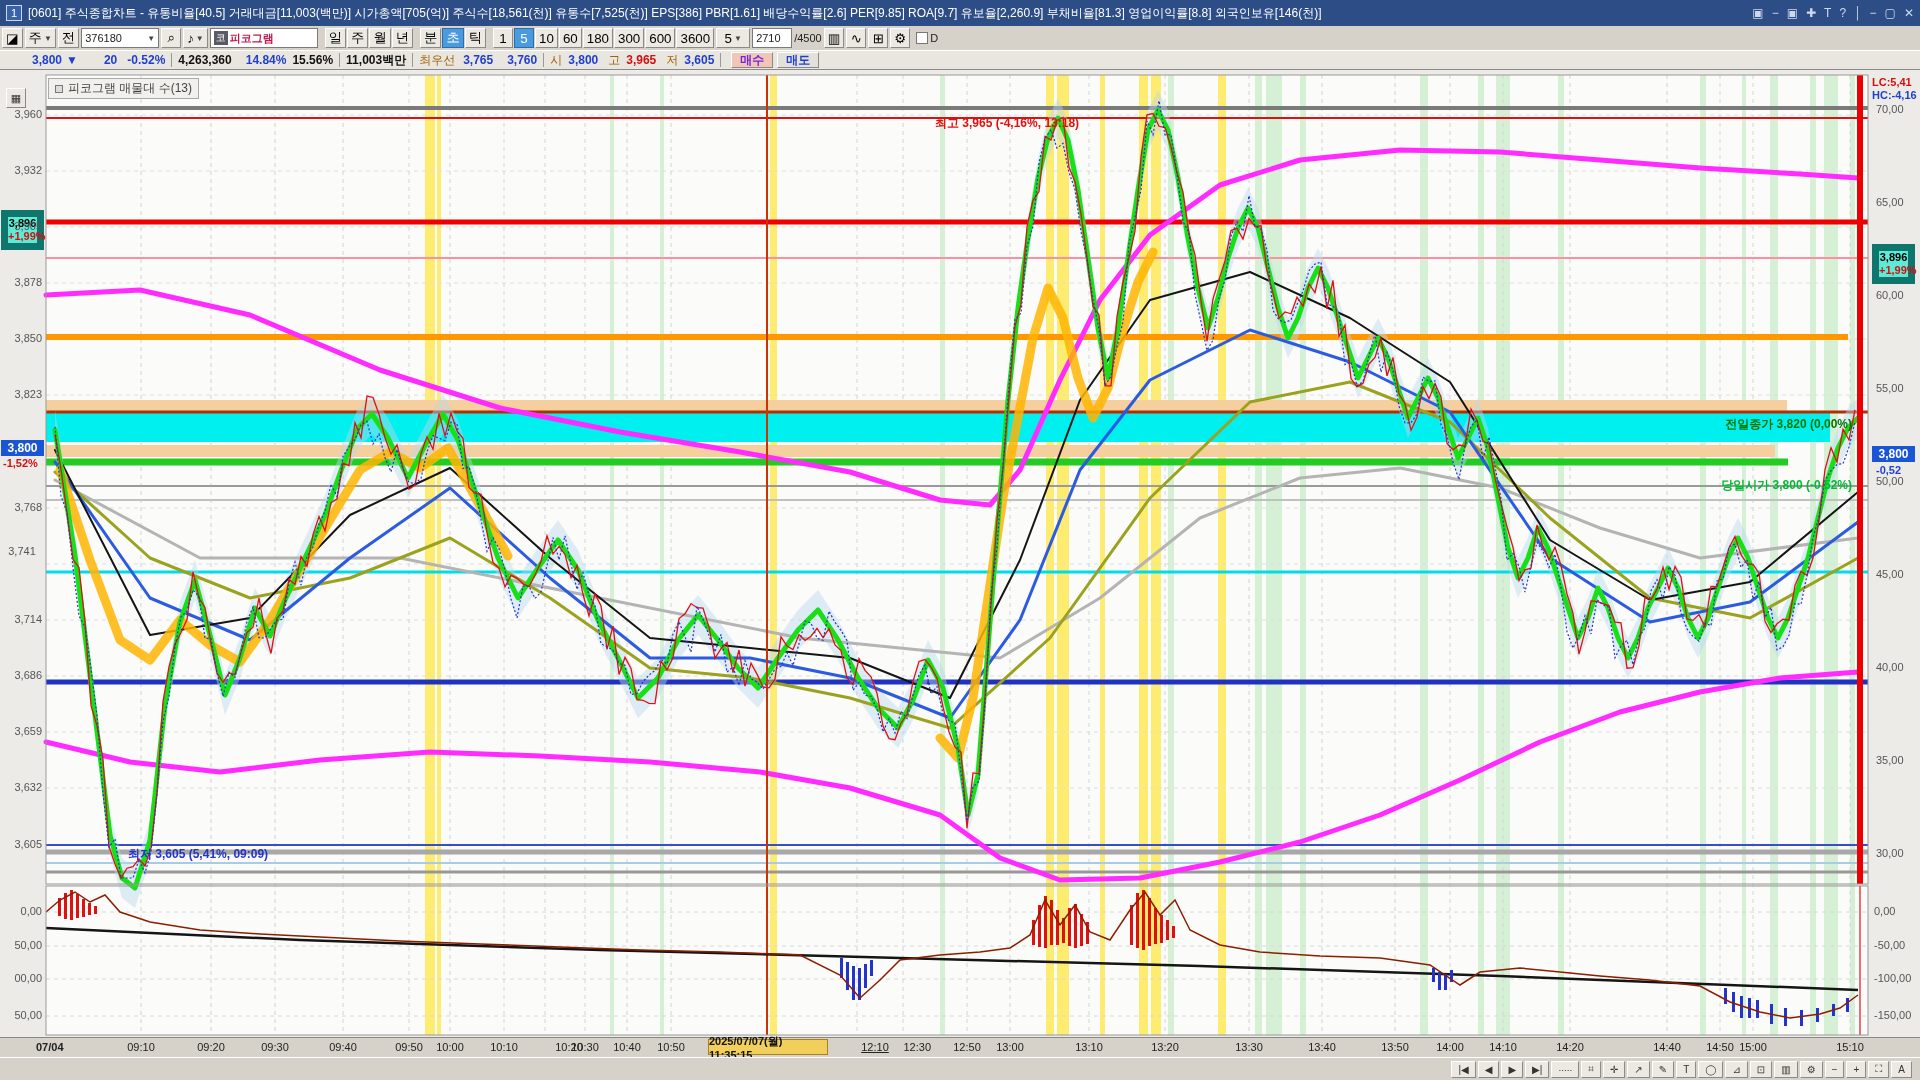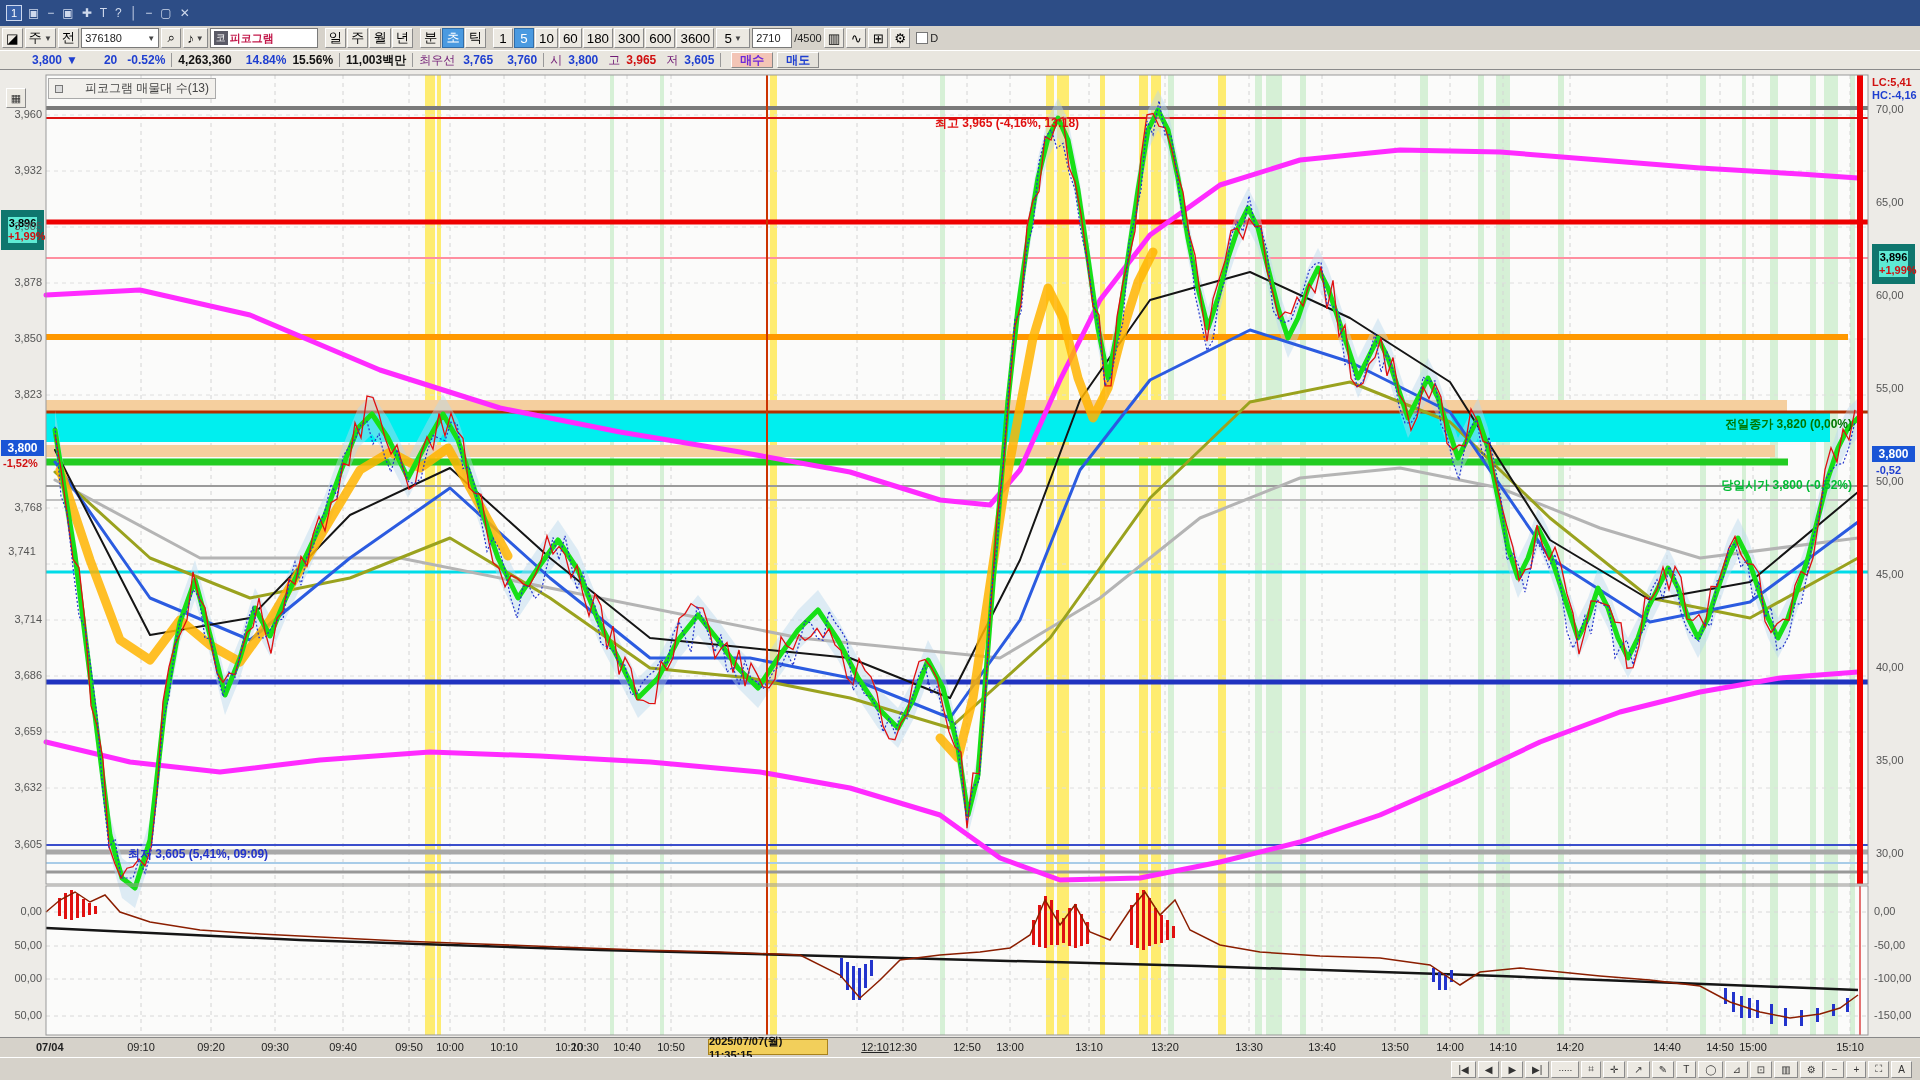--- a/index.html
+++ b/index.html
@@ -23,32 +23,32 @@
     padding:0 3px;}
   .dd{font-size:8px;color:#444;margin-left:2px;}
   .stockname{color:#c2184a;font-weight:bold;}
   .badge-ko{background:#5a5a66;color:#fff;padding:0 2px;font-size:10px;margin-right:2px;}
   .sep-sm{width:3px;}
   
   .infobar{position:absolute;left:0;top:50px;width:1920px;height:20px;background:#e9e6df;
     border-top:1px solid #fff;border-bottom:1px solid #8a8a8a;display:flex;align-items:center;
     font-size:12px;font-weight:bold;color:#111;}
   .infobar .vsep{width:1px;height:14px;background:#999;margin:0 6px;}
-  .blue{color:#1f3fd0;} .red{color:#d01010;} .dim{color:#701a75;font-weight:normal;}
+  .blue{color:#1f3fd0;} .red{color:#d01010;} .dim{color:#a16207;font-weight:normal;}
   .trade-btn{height:16px;padding:0 8px;font-size:12px;font-weight:bold;border:1px solid;
     border-color:#fff #888 #888 #fff;margin-left:4px;display:flex;align-items:center;}
   .buy{background:#f3c5b6;color:#6d28d9;}
   .sell{background:#e4e1da;color:#1f3fd0;}
   
   #chart-region{position:absolute;left:0;top:70px;width:1920px;height:967px;background:#edebe7;}
   #chart-svg{position:absolute;left:0;top:0;}
   .axlab{position:absolute;font-size:11px;color:#555;white-space:nowrap;}
   .overlay{position:absolute;white-space:nowrap;}
   .ind-label{left:48px;top:8px;border:1px solid #aaa;background:#f2f0ec;color:#444;
-    font-size:12px;padding:1px 6px;display:flex;align-items:center;gap:22px;}
+    font-size:12px;padding:1px 6px;display:flex;align-items:center;gap:5px;}
   .ind-check{width:8px;height:8px;border:1px solid #777;background:#dcdcdc;display:inline-block;}
   .grid-icon-btn{left:6px;top:18px;width:20px;height:20px;border:1px solid;border-color:#fff #888 #888 #fff;
     background:#ece9e2;font-size:11px;display:flex;align-items:center;justify-content:center;color:#333;}
   .pricebox-y{width:43px;border:7px solid #0f766e;background:#5eead4;font-size:11px;
     text-align:center;line-height:13px;font-weight:bold;}
   .pricebox-y .pct{color:#d01010;}
   .pricebox-b{width:43px;background:#1a55d6;color:#fff;font-size:12px;font-weight:bold;
     text-align:center;line-height:16px;}
   .pct-under{font-size:11px;font-weight:bold;}
   .ann{font-size:12px;font-weight:bold;}
@@ -65,20 +65,21 @@
     border-top:1px solid #fff;display:flex;align-items:center;justify-content:flex-end;
     gap:2px;padding:0 8px;}
   .bbtn{height:17px;min-width:19px;border:1px solid;border-color:#fff #8a8a8a #8a8a8a #fff;
     background:#ece9e2;font-size:10px;color:#333;display:flex;align-items:center;justify-content:center;}
 </style>
 </head>
 <body>
 
 <div class="titlebar">
   <span class="win-badge">1</span>
+  <span class="title-text">[0601] 주식종합차트 - 유통비율[40.5] 거래대금[11,003(백만)] 시가총액[705(억)] 주식수[18,561(천)] 유통수[7,525(천)] EPS[386] PBR[1.61] 배당수익률[2.6] PER[9.85] ROA[9.7] 유보율[2,260.9] 부채비율[81.3] 영업이익률[8.8] 외국인보유[146(천)]</span>
   <span class="win-controls">
     <span>▣</span>
     <span>−</span>
     <span>▣</span>
     <span>✚</span>
     <span>T</span>
     <span>?</span>
     <span>│</span>
     <span>−</span>
     <span>▢</span>
@@ -411,21 +412,21 @@
     <span class="tlab" style="left: 247px;">09:30</span>
     <span class="tlab" style="left: 315px;">09:40</span>
     <span class="tlab" style="left: 381px;">09:50</span>
     <span class="tlab" style="left: 422px;">10:00</span>
     <span class="tlab" style="left: 476px;">10:10</span>
     <span class="tlab" style="left: 517px; margin-left: 24px;">10:20</span>
     <span class="tlab" style="left: 557px;">10:30</span>
     <span class="tlab" style="left: 599px;">10:40</span>
     <span class="tlab" style="left: 643px;">10:50</span>
     <span class="tlab" style="left: 847px; text-decoration: underline;">12:10</span>
-    <span class="tlab" style="left: 875px;">12:30</span>
+    <span class="tlab" style="left: 875px; text-align: right;">12:30</span>
     <span class="tlab" style="left: 939px;">12:50</span>
     <span class="tlab" style="left: 982px;">13:00</span>
     <span class="tlab" style="left: 1061px;">13:10</span>
     <span class="tlab" style="left: 1137px;">13:20</span>
     <span class="tlab" style="left: 1221px;">13:30</span>
     <span class="tlab" style="left: 1294px;">13:40</span>
     <span class="tlab" style="left: 1367px;">13:50</span>
     <span class="tlab" style="left: 1422px;">14:00</span>
     <span class="tlab" style="left: 1475px;">14:10</span>
     <span class="tlab" style="left: 1542px;">14:20</span>

